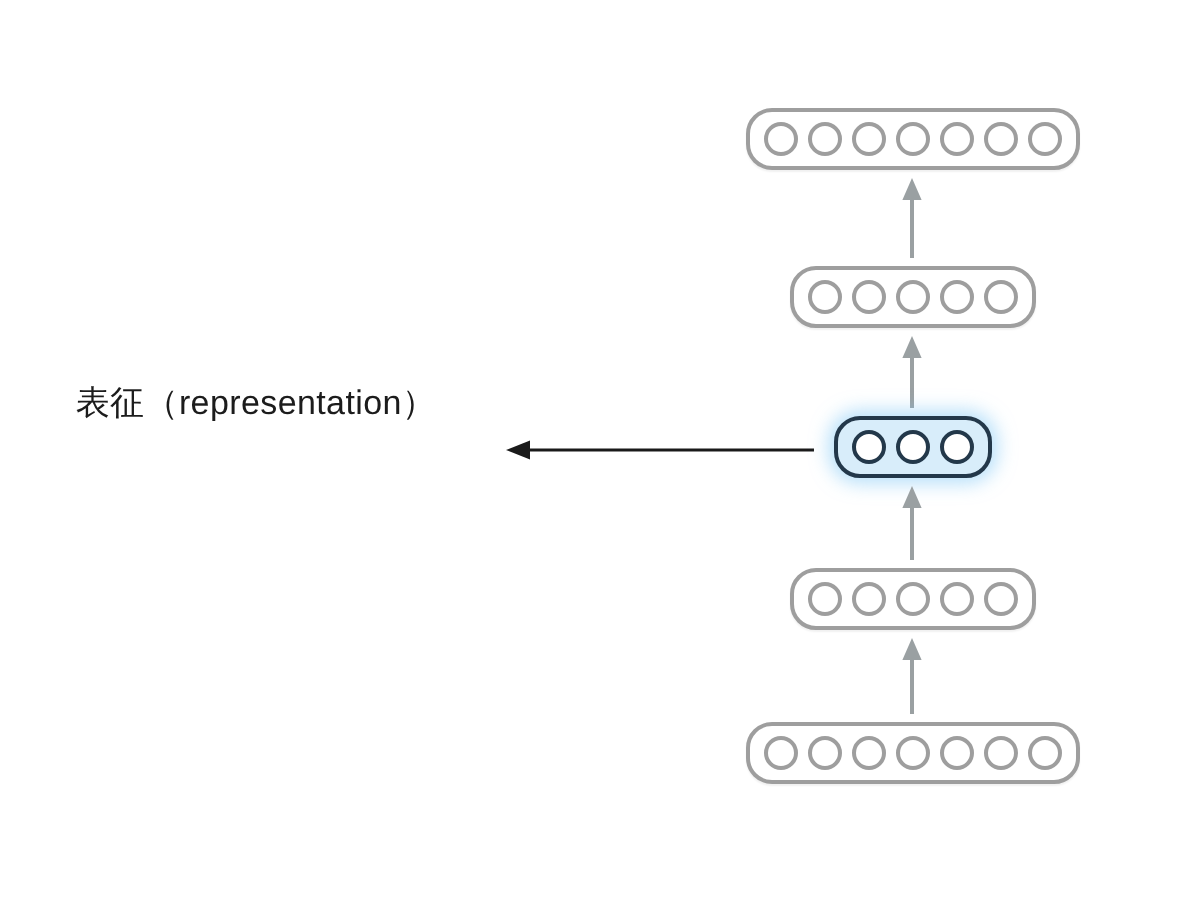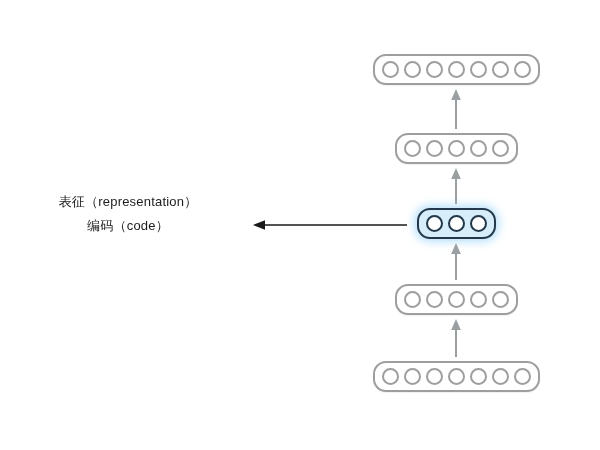--- a/index.html
+++ b/index.html
@@ -25,21 +25,21 @@
     background: var(--background);
     overflow: hidden;
   }
   
   .annotation {
     position: absolute;
     left: 20px;
     top: 190px;
     width: 216px;
     text-align: center;
-    font-size: 13px;
+    font-size: 17px;
     line-height: 24px;
     color: var(--text);
     letter-spacing: 0.2px;
   }
   
   .pointer-arrow {
     position: absolute;
     left: 250px;
     top: 217px;
     width: 162px;
@@ -87,21 +87,20 @@
     align-items: center;
   }
 </style>
 </head>
 <body>
 
 <div class="canvas">
 
   <div class="annotation">
     <div>表征（representation）</div>
-    <div>编码（code）</div>
   </div>
 
   <svg class="pointer-arrow" viewBox="0 0 162 16" xmlns="http://www.w3.org/2000/svg">
     <line x1="157" y1="8" x2="12" y2="8" stroke-width="1.6" stroke="#1a1a1a"></line>
     <polygon points="3,8 15,3.2 15,12.8" fill="#1a1a1a"></polygon>
   </svg>
 
   <div class="stack">
       <div class="layer">
         <span class="unit"></span>

